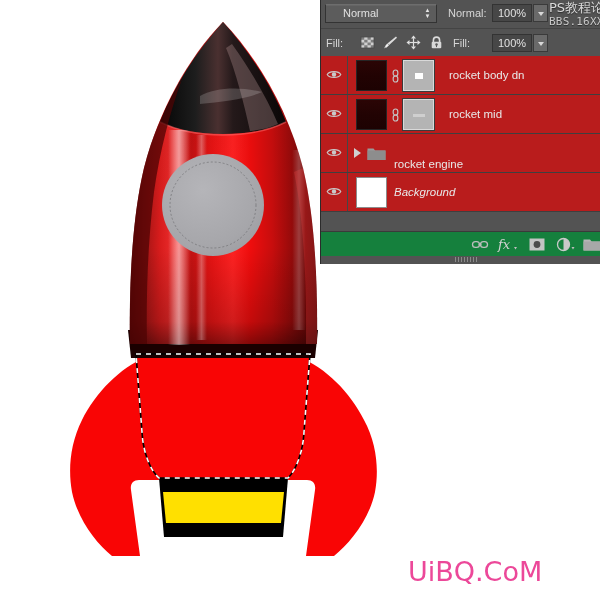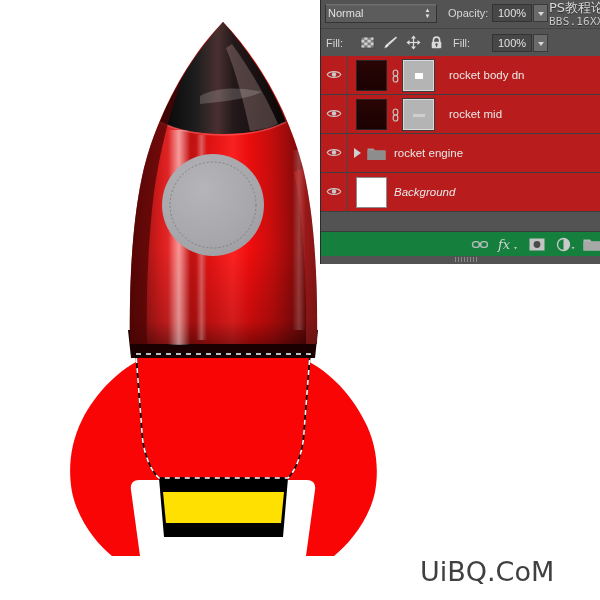--- a/index.html
+++ b/index.html
@@ -19,25 +19,25 @@
     position: absolute;
     left: 0; top: 0;
     width: 600px; height: 600px;
     background: #ffffff;
   }
   #rocket-svg { position: absolute; left: 0; top: 0; }
 
   
   #watermark-bottom {
     position: absolute;
-    left: 420px; top: 556px;
+    left: 408px; top: 556px;
     font-family: "DejaVu Sans", sans-serif;
     font-size: 27px;
     font-weight: 400;
-    color: #404040;
+    color: #ec4899;
     letter-spacing: 0px;
     white-space: nowrap;
   }
 
   
   #layers-panel {
     position: absolute;
     left: 320px; top: 0;
     width: 280px; height: 264px;
     background: #535353;
@@ -59,21 +59,21 @@
     position: absolute;
     left: 4px; top: 4px;
     width: 112px; height: 19px;
     background: #5c5c5c;
     border: 1px solid #333;
     border-top-color: #6d6d6d;
     box-sizing: border-box;
     color: #e0e0e0;
     font-size: 11px;
     line-height: 17px;
-    padding-left: 2px;
+    padding-left: 17px;
     box-shadow: inset 0 1px 0 rgba(255,255,255,0.06);
   }
   .blend-arrows {
     position: absolute;
     right: 4px; top: 2px;
     width: 9px; height: 14px;
     color: #e6e6e6;
     font-size: 8px;
     line-height: 6px;
     text-align: center;
@@ -277,21 +277,21 @@
 
   .layer-name {
     position: absolute;
     top: 13px;
     font-size: 11.5px;
     color: #e8e8e8;
     white-space: nowrap;
   }
   .layer-name.n-ring  { left: 84px; }
   .layer-name.n-std   { left: 128px; }
-  .layer-name.n-group { left: 73px; }
+  .layer-name.n-group { left: 73px; margin-top: 11px; }
   .layer-name.n-bg    { left: 73px; font-style: italic; }
 
   .group-arrow {
     position: absolute;
     left: 33px; top: 14px;
     width: 0; height: 0;
     border-top: 5px solid transparent;
     border-bottom: 5px solid transparent;
     border-left: 7px solid #d0d0d0;
   }
@@ -495,21 +495,21 @@
 
 <div id="layers-panel">
 
   <div class="panel-toprow">
     <div class="blend-select">
       <span>Normal</span>
       <span class="blend-arrows">
         <span class="up"></span><span class="dn"></span>
       </span>
     </div>
-    <div class="opacity-label">Opacity:</div>
+    <div class="opacity-label">Normal:</div>
     <div class="opacity-field">100%</div>
     <div class="opacity-arrow"></div>
 
     <div id="watermark-panel">
       <div class="wm-cn">PS教程论坛</div>
       <div class="wm-en">BBS.16XX8.COM</div>
     </div>
   </div>
 
   <div class="panel-lockrow">

